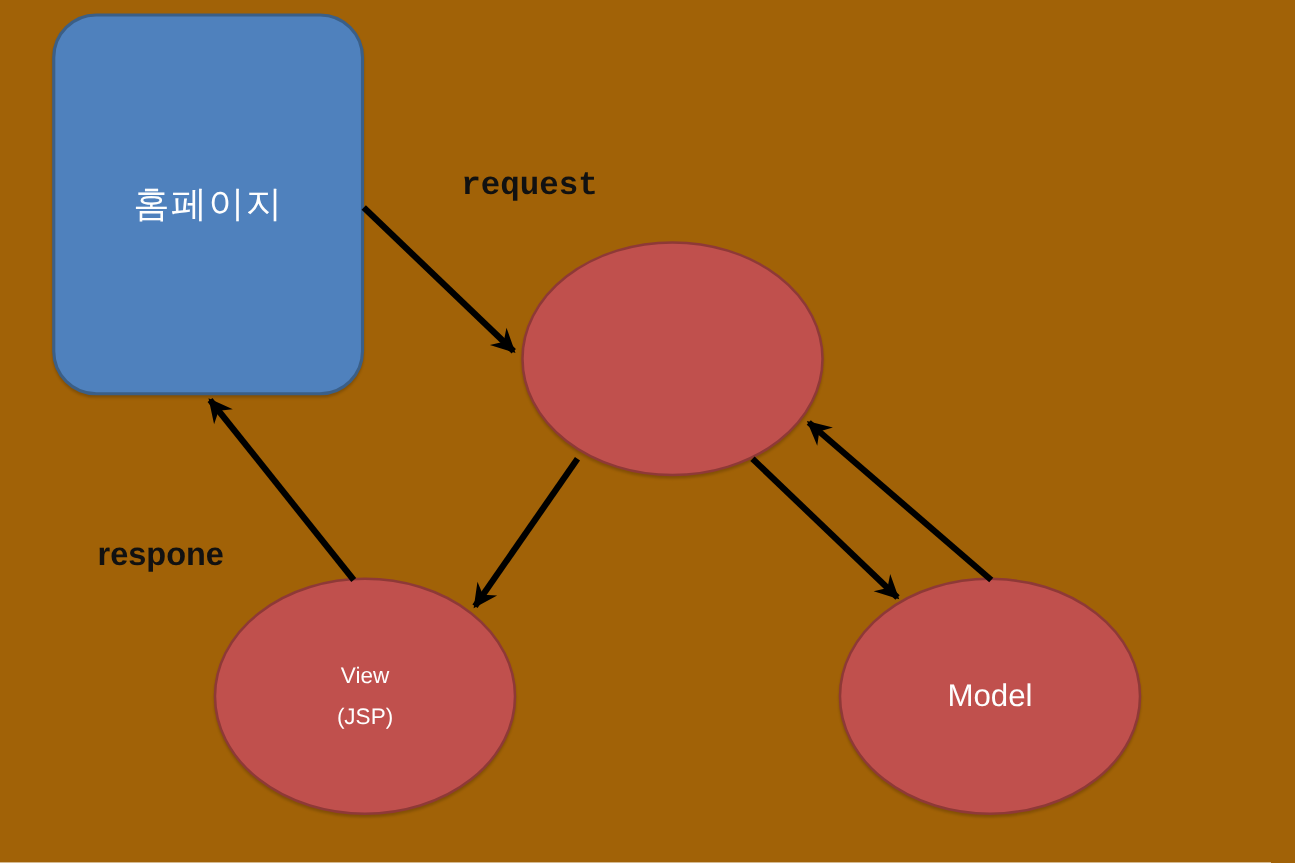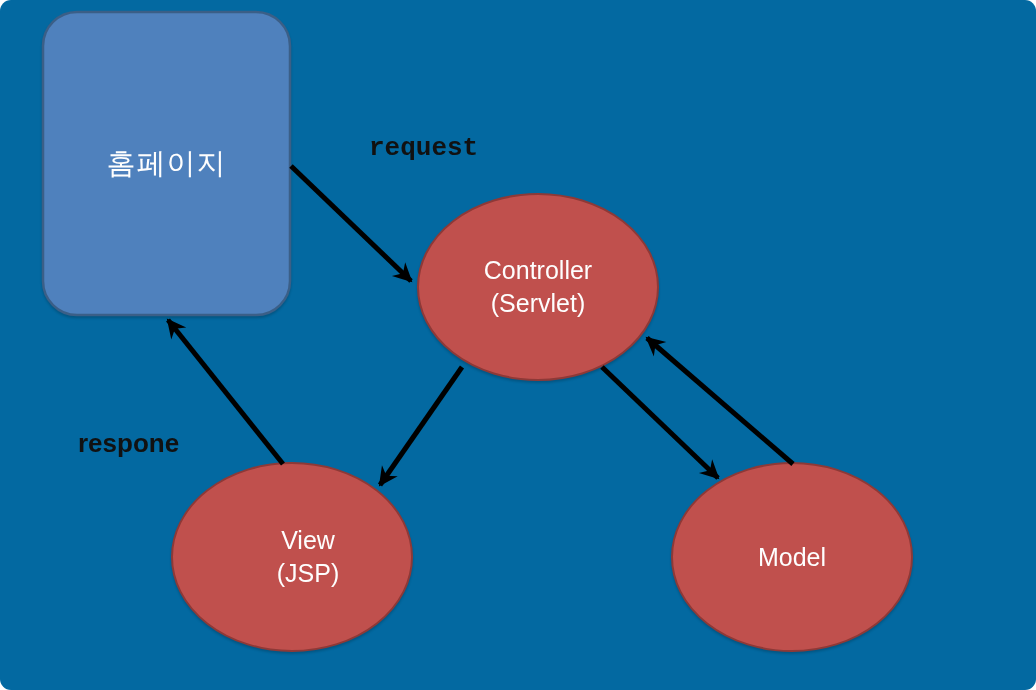--- a/index.html
+++ b/index.html
@@ -4,24 +4,23 @@
 <style>
   html, body {
     margin: 0;
     padding: 0;
     background: #ffffff;
   }
   .canvas {
     position: relative;
     width: 1036px;
     height: 690px;
-    background: #0369a1;
+    background: #a16207;
     overflow: hidden;
     font-family: "Liberation Sans", "DejaVu Sans", sans-serif;
-    border-radius: 11px;
   }
   .shapes-layer {
     position: absolute;
     left: 0;
     top: 0;
     width: 1036px;
     height: 690px;
   }
   .shape {
     filter: drop-shadow(0 2px 1px rgba(0,0,0,0.18));
@@ -40,22 +39,22 @@
     left: 43px;  top: 12px;  width: 247px; height: 303px;
     font-size: 29px;
     letter-spacing: 1px;
   }
   .node-label.controller {
     left: 418px; top: 194px; width: 240px; height: 186px;
     font-size: 25px;
     line-height: 33px;
   }
   .node-label.view {
-    left: 188px; top: 463px; width: 240px; height: 188px;
-    font-size: 25px;
+    left: 172px; top: 463px; width: 240px; height: 188px;
+    font-size: 18px;
     line-height: 33px;
   }
   .node-label.model {
     left: 672px; top: 463px; width: 240px; height: 188px;
     font-size: 25px;
   }
   .edge-label {
     position: absolute;
     font-weight: bold;
     font-size: 26px;
@@ -86,24 +85,20 @@
     <line x1="283" y1="464" x2="168" y2="320" stroke="#000000" stroke-width="5" marker-end="url(#stealth)"></line>
     <line x1="462" y1="367" x2="380" y2="485" stroke="#000000" stroke-width="5" marker-end="url(#stealth)"></line>
     <line x1="602" y1="367" x2="718" y2="478" stroke="#000000" stroke-width="5" marker-end="url(#stealth)"></line>
     <line x1="793" y1="464" x2="647" y2="338" stroke="#000000" stroke-width="5" marker-end="url(#stealth)"></line>
   </svg>
 
   <div class="node-label homepage">
     <span>홈페이지</span>
   </div>
 
-  <div class="node-label controller">
-    <span>Controller</span>
-    <span>(Servlet)</span>
-  </div>
 
   <div class="node-label view">
     <span>View</span>
     <span>(JSP)</span>
   </div>
 
   <div class="node-label model">
     <span>Model</span>
   </div>
 

